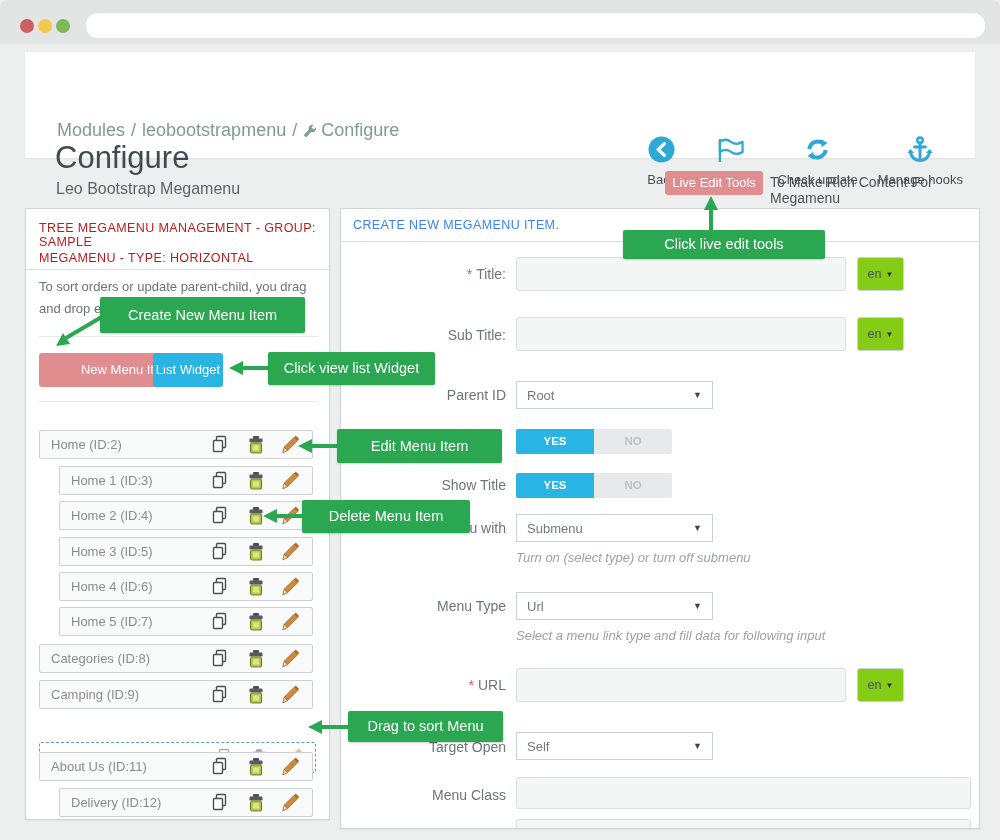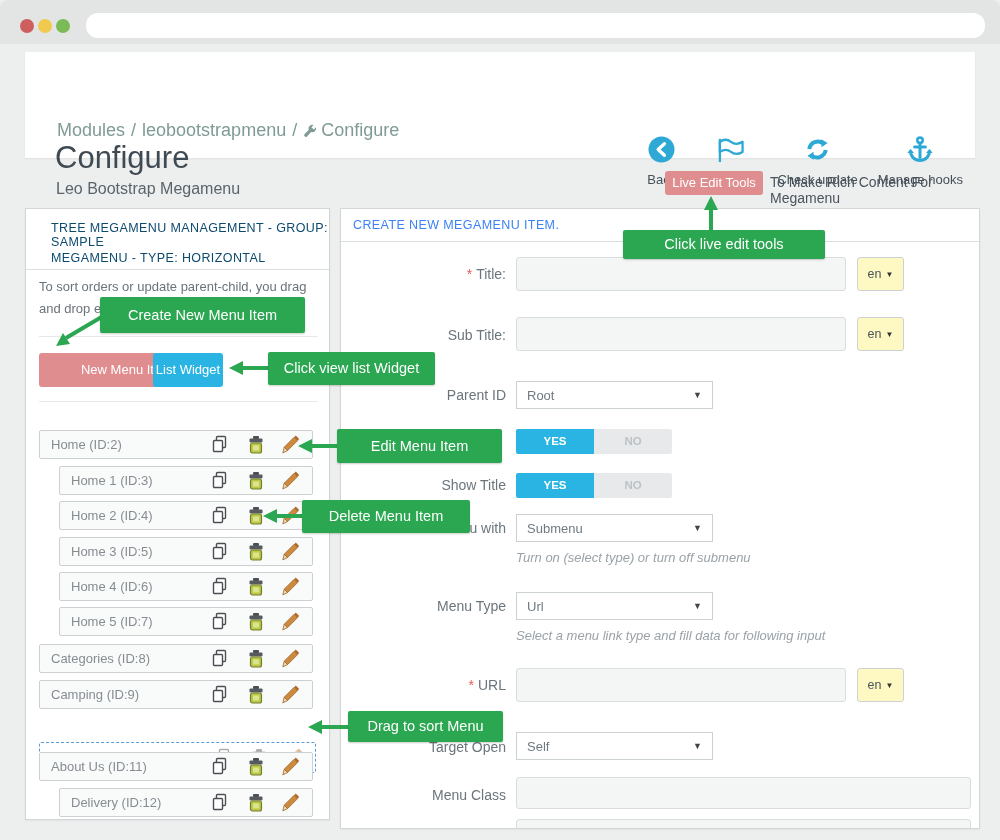--- a/index.html
+++ b/index.html
@@ -24,21 +24,21 @@
   .tool .lbl{margin-top:5px;font-size:13px;color:#454f58;white-space:nowrap;}
   
   .live-btn{position:absolute;left:665px;top:171px;width:98px;height:24px;background:#df8d8f;
             border-radius:3px;color:#fff;font-size:13px;text-align:center;line-height:24px;}
   .live-note{position:absolute;left:770px;top:174px;font-size:14px;color:#49545c;}
   
   .panel{position:absolute;background:#fff;border:1px solid #d2d6d8;box-sizing:border-box;
          box-shadow:0 1px 2px rgba(0,0,0,.05);overflow:hidden;}
   .lpanel{left:25px;top:208px;width:305px;height:612px;}
   .rpanel{left:340px;top:208px;width:640px;height:621px;}
-  .ptitle2{position:absolute;left:13px;font-size:12.5px;color:#0c4a6e;letter-spacing:.4px;margin-left:12px;}
+  .ptitle2{position:absolute;left:13px;font-size:12.5px;color:#b91c1c;letter-spacing:.4px;}
   .lphead1{top:12px;} .lphead2{top:42px;}
   .lpdiv1{position:absolute;left:0;top:60px;width:100%;border-top:1px solid #dcdfe0;}
   .intro{position:absolute;left:13px;font-size:13px;color:#6a737b;}
   .introl1{top:70px;} .introl2{top:92px;}
   .lpdiv2{position:absolute;left:13px;top:127px;width:279px;border-top:1px solid #e7e9e9;}
   .btn{position:absolute;height:34px;border-radius:3px;color:#fff;font-size:13px;
        text-align:center;line-height:34px;cursor:pointer;}
   .btn-new{left:13px;top:144px;width:119px;background:#df8d8f;padding-left:28px;}
   .btn-widget{left:127px;top:144px;width:70px;background:#29b4e4;}
   .lpdiv3{position:absolute;left:13px;top:192px;width:279px;border-top:1px solid #e7e9e9;}
@@ -51,21 +51,21 @@
   .trow.drag{background:transparent;border:1px dashed #5b9bd5;margin-top:28px;}
   .trow.drag .tlabel,.trow.drag .ticon{opacity:.45;}
   
   .rphead{position:absolute;left:12px;top:9px;font-size:12.5px;color:#3b82f6;letter-spacing:.4px;}
   .rpdiv{position:absolute;left:0;top:32px;width:100%;border-top:1px solid #dcdfe0;}
   .flabel{position:absolute;left:0;width:165px;text-align:right;font-size:14px;color:#6b757c;}
   .req{color:#e35d5b;margin-right:4px;}
   .finput{position:absolute;height:34px;width:330px;background:#f4f6f6;border:1px solid #d9dddd;
           border-radius:3px;box-sizing:border-box;font-size:13px;color:#555;padding:0 8px;outline:none;
           font-family:inherit;}
-  .langbtn{position:absolute;width:47px;height:34px;background:#fef9c3;border:1px solid #ccd1d4;border-radius:3px;
+  .langbtn{position:absolute;width:47px;height:34px;background:#84cc16;border:1px solid #ccd1d4;border-radius:3px;
            box-sizing:border-box;font-size:12.5px;color:#4a545a;display:flex;align-items:center;
            justify-content:center;cursor:pointer;}
   .langbtn .caret{font-size:8px;margin-left:4px;color:#333;}
   .fselect{position:absolute;width:197px;height:28px;background:#fff;border:1px solid #cbd0d3;
            box-sizing:border-box;font-size:13px;color:#707a80;display:flex;align-items:center;
            padding:0 10px;cursor:pointer;}
   .fselect .val{flex:1;}
   .fselect .caret{font-size:9px;color:#444;}
   .toggle{position:absolute;display:flex;height:25px;}
   .tog{width:78px;text-align:center;line-height:25px;font-size:11.5px;font-weight:bold;cursor:pointer;}

